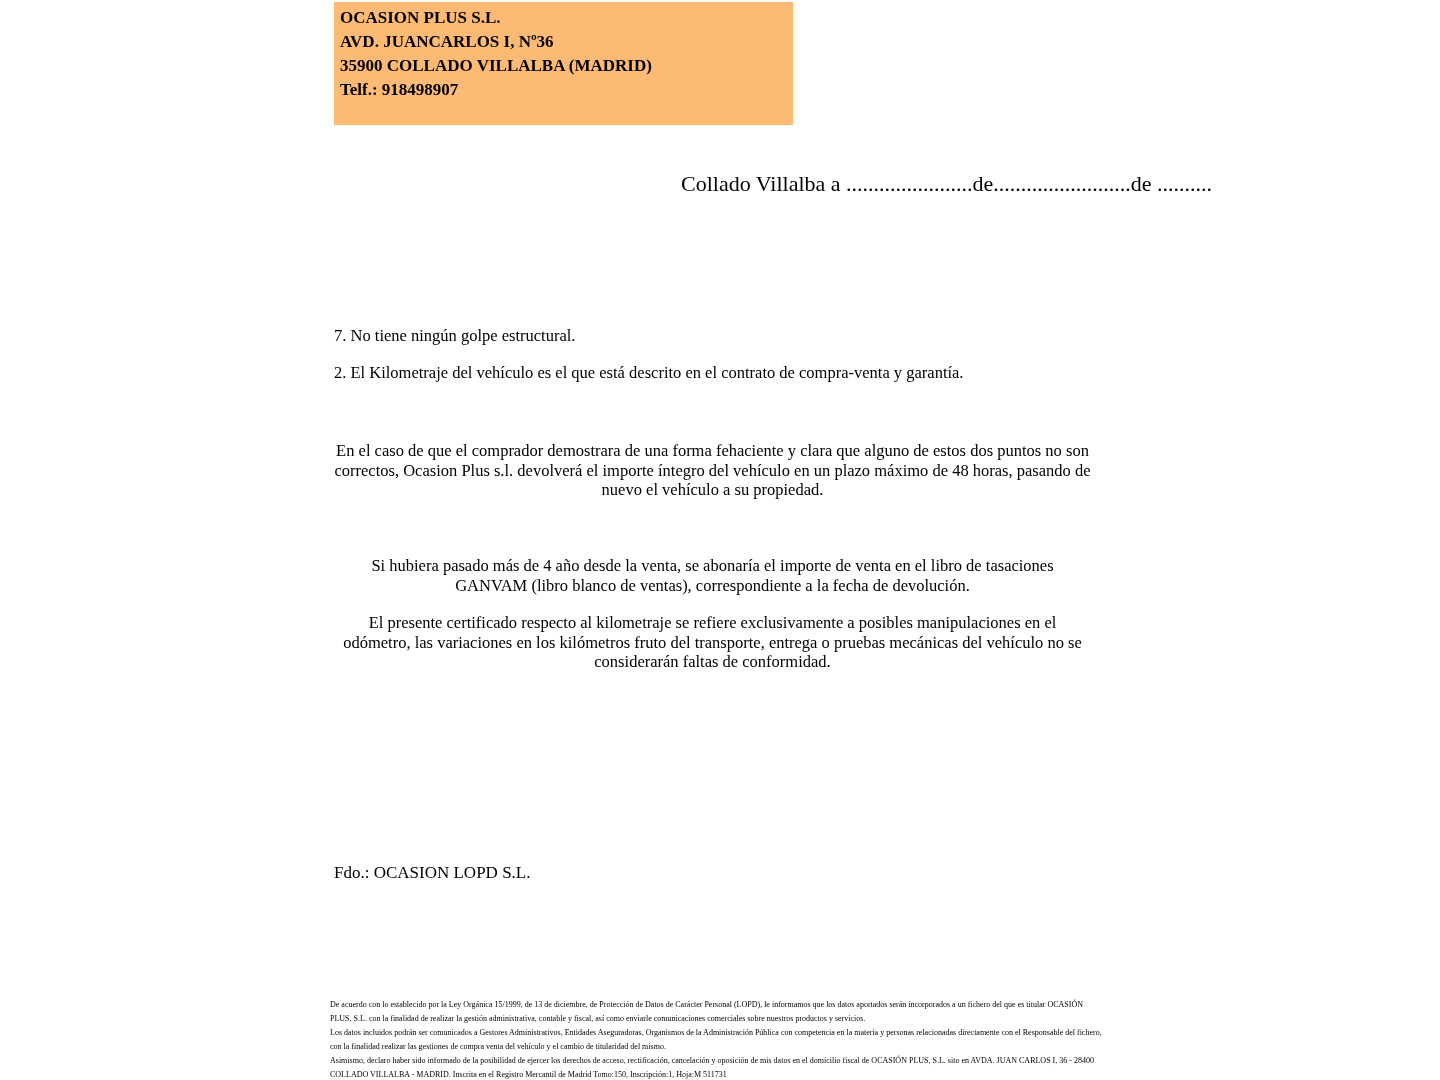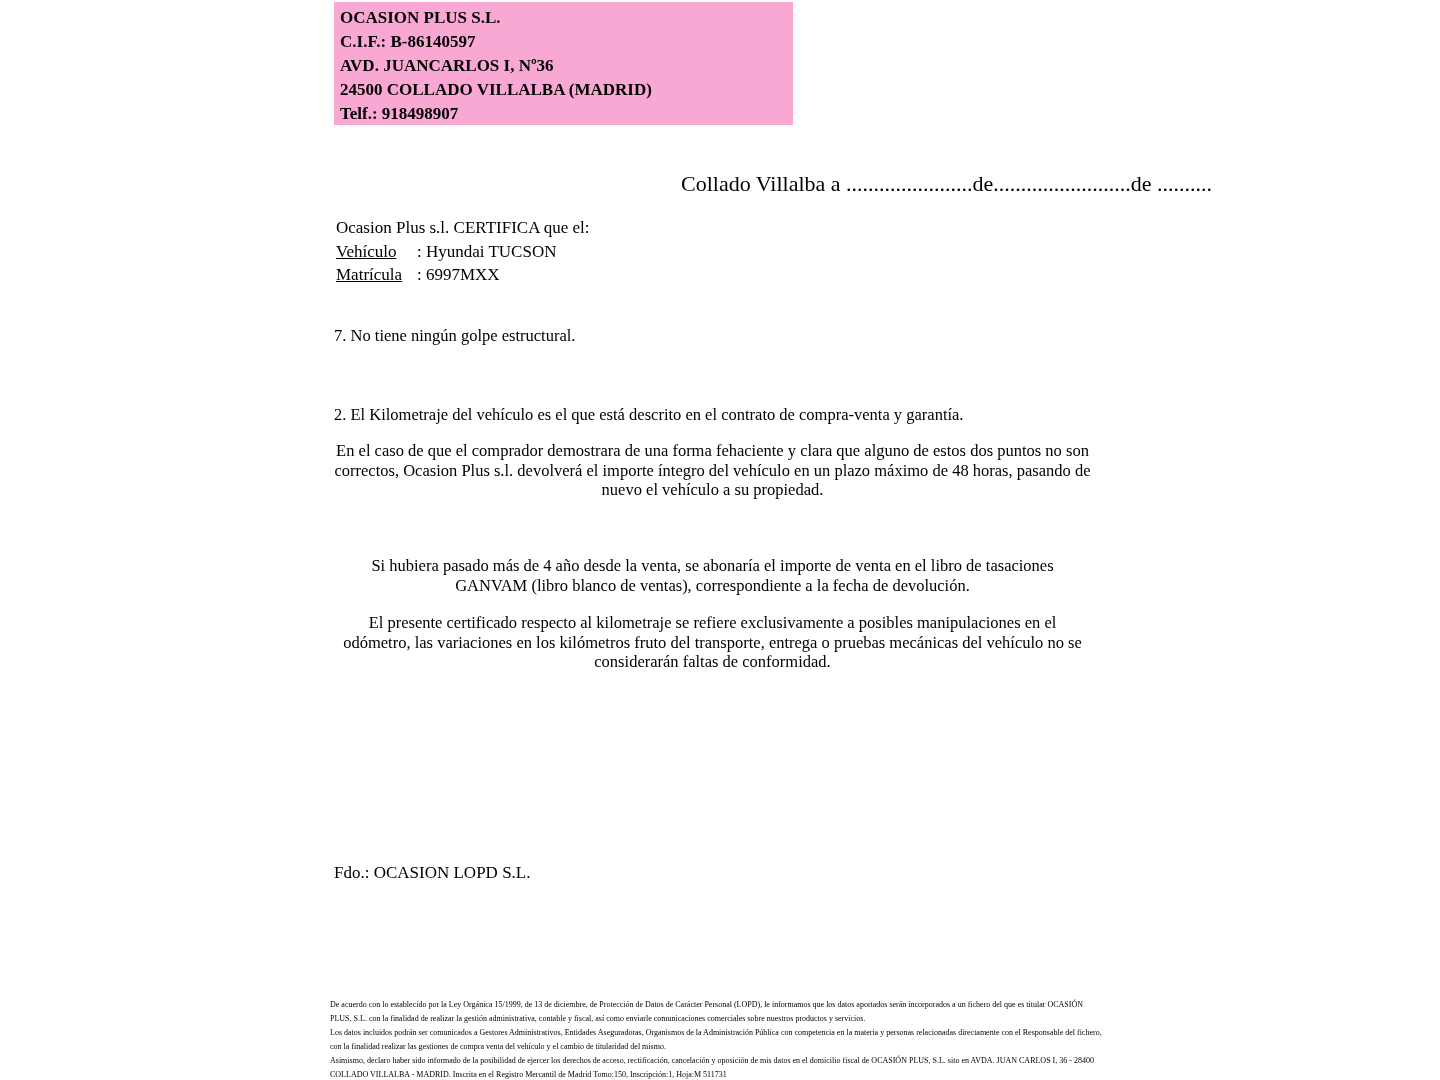--- a/index.html
+++ b/index.html
@@ -12,21 +12,21 @@
     font-family: "Liberation Serif", serif;
     color: #000000;
     overflow: hidden;
   }
   .header-box {
     position: absolute;
     left: 334px;
     top: 2px;
     width: 459px;
     height: 123px;
-    background: #f9a8d4;
+    background: #fdba74;
     padding: 4px 6px;
     font-weight: bold;
     font-size: 17px;
     line-height: 24px;
   }
   .date-line {
     position: absolute;
     left: 681px;
     top: 171px;
     font-size: 22px;
@@ -46,21 +46,21 @@
     text-decoration: underline;
   }
   .point {
     position: absolute;
     left: 334px;
     width: 757px;
     font-size: 16.5px;
     line-height: 19.7px;
   }
   .point-1 { top: 326px; }
-  .point-2 { top: 363px; margin-top: 42px; }
+  .point-2 { top: 363px; }
   .para {
     position: absolute;
     left: 334px;
     width: 757px;
     font-size: 16.5px;
     line-height: 19.7px;
     text-align: center;
   }
   .para-1 { top: 441px; }
   .para-2 { top: 515px; }
@@ -82,37 +82,27 @@
     margin-top: 24px;
   }
 </style>
 </head>
 <body>
 
 <div class="page">
 
   <div class="header-box">
     <div>OCASION PLUS S.L.</div>
-    <div>C.I.F.: B-86140597</div>
     <div>AVD. JUANCARLOS I, Nº36</div>
-    <div>24500 COLLADO VILLALBA (MADRID)</div>
+    <div>35900 COLLADO VILLALBA (MADRID)</div>
     <div>Telf.: 918498907</div>
   </div>
 
   <div class="date-line">Collado Villalba a .......................de.........................de ..........</div>
 
-  <div class="cert-block">
-    <div>Ocasion Plus s.l. CERTIFICA que el:</div>
-    <div>
-      <span class="cert-label">Vehículo</span><span>: Hyundai TUCSON</span>
-    </div>
-    <div>
-      <span class="cert-label">Matrícula</span><span>: 6997MXX</span>
-    </div>
-  </div>
 
   <div class="point point-1">7. No tiene ningún golpe estructural.</div>
   <div class="point point-2">2. El Kilometraje del vehículo es el que está descrito en el contrato de compra-venta y garantía.</div>
 
   <div class="para para-1">En el caso de que el comprador demostrara de una forma fehaciente y clara que alguno de estos dos puntos no son correctos, Ocasion Plus s.l. devolverá el importe íntegro del vehículo en un plazo máximo de 48 horas, pasando de nuevo el vehículo a su propiedad.</div>
   <div class="para para-3">Si hubiera pasado más de 4 año desde la venta, se abonaría el importe de venta en el libro de tasaciones GANVAM (libro blanco de ventas), correspondiente a la fecha de devolución.</div>
   <div class="para para-4">El presente certificado respecto al kilometraje se refiere exclusivamente a posibles manipulaciones en el odómetro, las variaciones en los kilómetros fruto del transporte, entrega o pruebas mecánicas del vehículo no se considerarán faltas de conformidad.</div>
 
   <div class="signature">Fdo.: OCASION LOPD S.L.</div>
 

